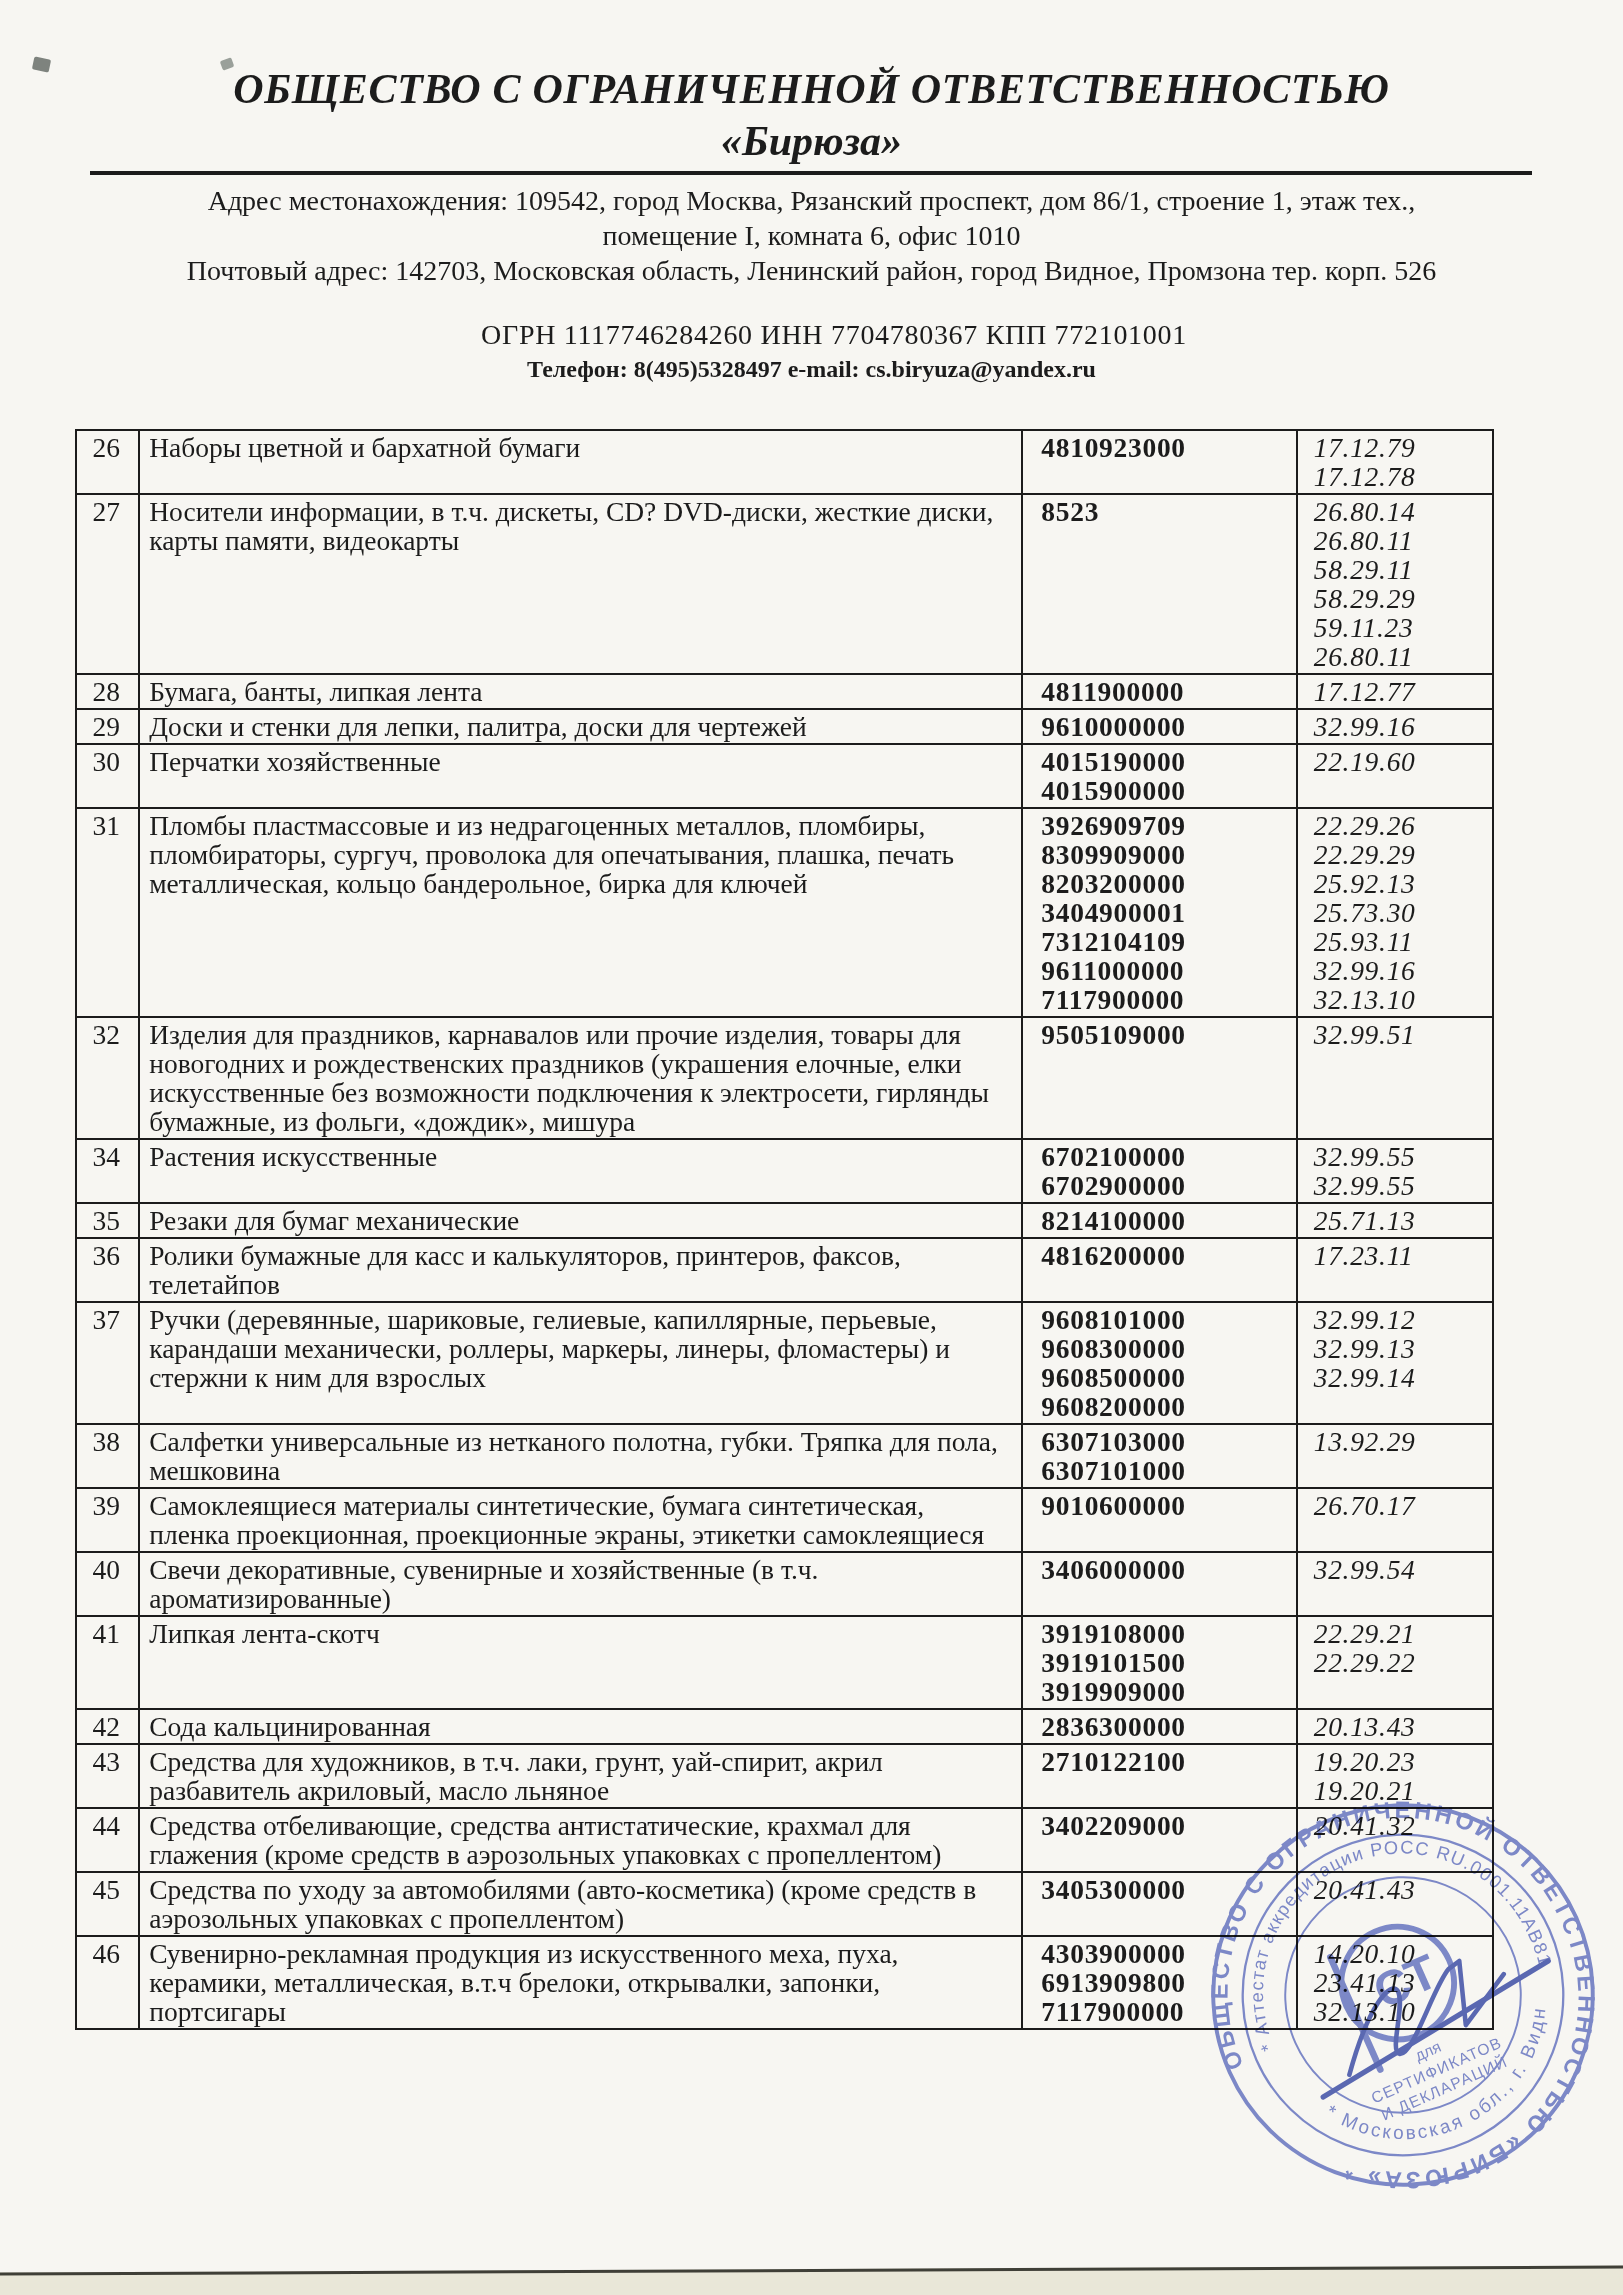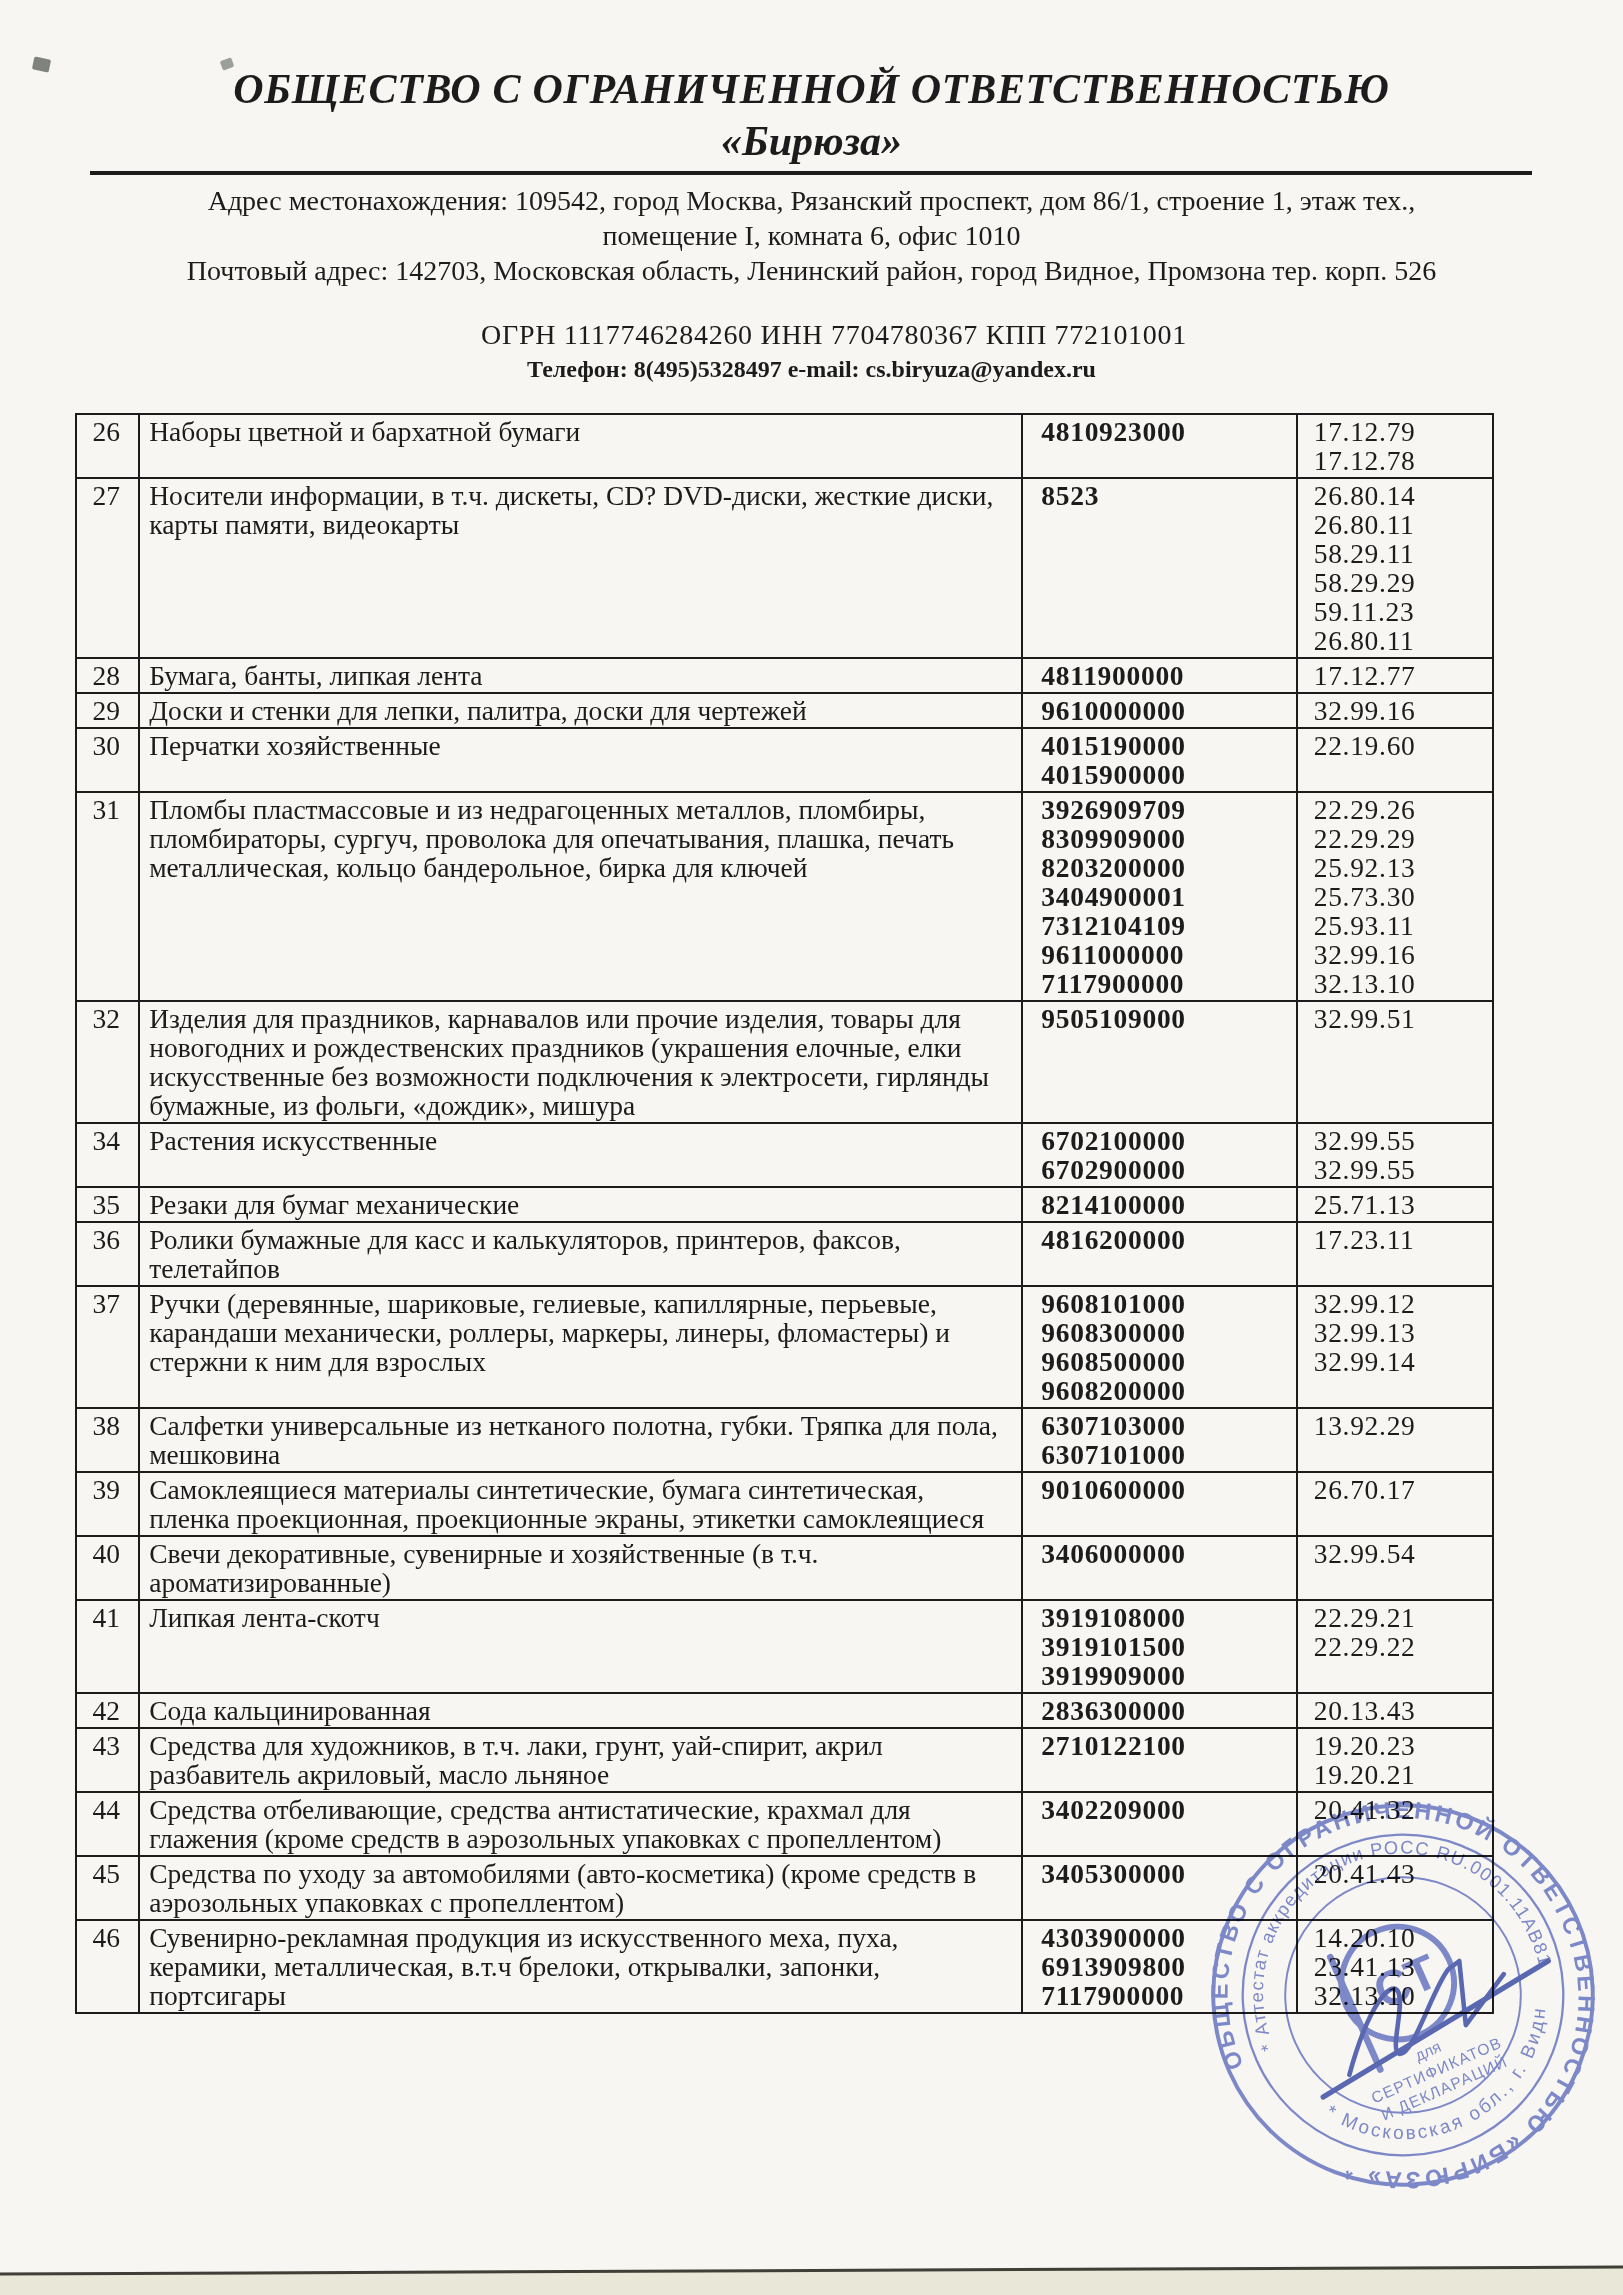--- a/index.html
+++ b/index.html
@@ -17,31 +17,31 @@
     font-size:42px;font-weight:bold;font-style:italic;letter-spacing:0.7px;line-height:48px;
   }
   .subtitle{
     font-size:42px;font-weight:bold;font-style:italic;line-height:50px;margin-top:2.6px;
   }
   .rule{height:4.6px;background:var(--ink);width:1442px;margin:5.2px 0 7.9px 90px;}
   .addr{font-size:28px;line-height:35px;}
   .reg{font-size:28px;margin-top:31px;letter-spacing:0.7px;padding-left:45px;}
   .contact{font-size:24px;margin-top:5.2px;font-weight:bold;}
   table.goods{
-    margin:30px 0 0 75px;border-collapse:collapse;table-layout:fixed;
+    margin:46px 0 0 75px;border-collapse:collapse;table-layout:fixed;
     width:1418px;border:2.6px solid var(--ink);
   }
   td{
     border:2px solid var(--ink);vertical-align:top;
     padding:2px 2.6px 2px 0;font-size:27.5px;line-height:29px;
   }
   td.num{text-align:center;padding-left:0;}
   td.desc{padding-left:9.2px;}
   td.code{padding-left:18.3px;letter-spacing:0.7px;font-weight:bold;}
-  td.cls{padding-left:15.7px;letter-spacing:0.7px;}
+  td.cls{padding-left:15.7px;letter-spacing:0.7px;font-style:italic;}
   .cell-line{white-space:nowrap;}
   .stamp-wrap{
     position:absolute;left:1174px;top:1766px;width:458px;height:458px;
     mix-blend-mode:multiply;opacity:.84;pointer-events:none;
   }
   .artifact{position:absolute;border-radius:2px;}
   .artifact.a1{left:33px;top:58px;width:17px;height:13px;background:#7e837e;transform:rotate(12deg);}
   .artifact.a2{left:221px;top:59px;width:11.8px;height:9.8px;background:#9aa09a;transform:rotate(-20deg);}
   .scan-bottom{
     position:absolute;left:-6.5px;top:2269px;width:1636px;height:29px;

